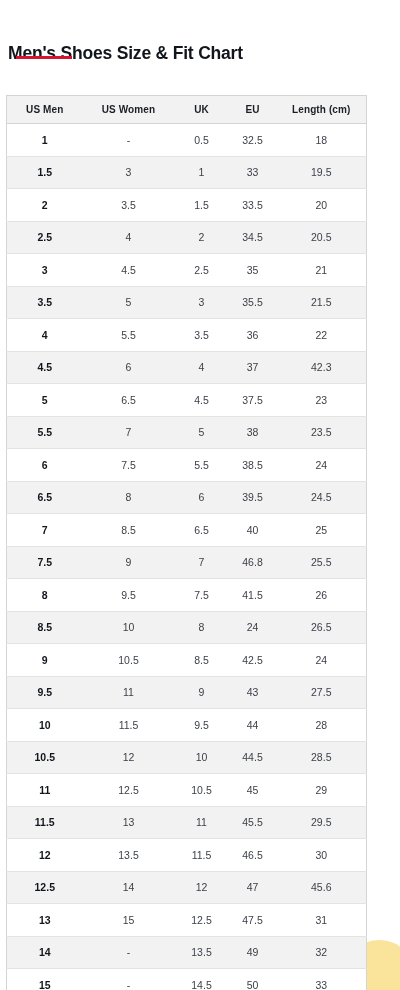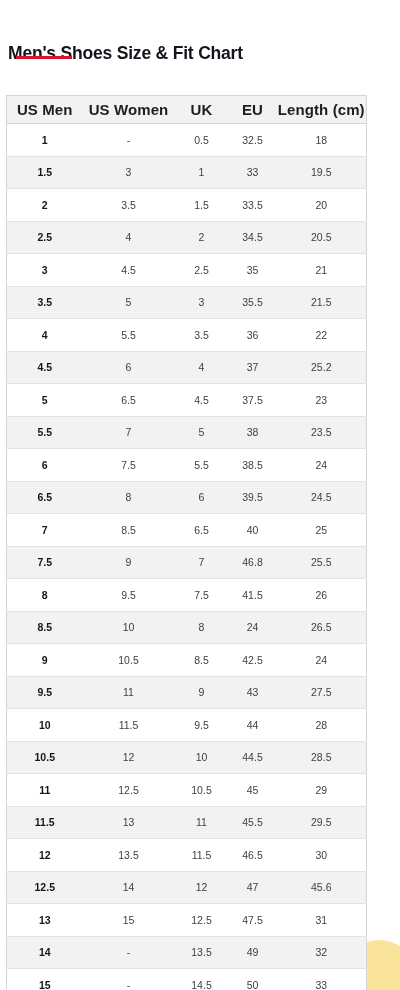--- a/index.html
+++ b/index.html
@@ -72,21 +72,21 @@
     background: #ffffff;
   }
   table.size-table col.c-usmen   { width: 76px; }
   table.size-table col.c-uswomen { width: 92px; }
   table.size-table col.c-uk      { width: 54px; }
   table.size-table col.c-eu      { width: 48px; }
   table.size-table col.c-length  { width: 90px; }
 
   table.size-table thead th {
     background: #f2f2f2;
-    font-size: 15px;
+    font-size: 10px;
     font-weight: bold;
     color: #1b1f24;
     height: 27px;
     padding: 0;
     text-align: center;
     border-bottom: 1px solid #d4d4d4;
     letter-spacing: 0.1px;
     white-space: nowrap;
   }
   table.size-table tbody td {
@@ -182,21 +182,21 @@
           <td class="col-uswomen">5.5</td>
           <td class="col-uk">3.5</td>
           <td class="col-eu">36</td>
           <td class="col-length">22</td>
         </tr>
         <tr class="even">
           <td class="col-usmen">4.5</td>
           <td class="col-uswomen">6</td>
           <td class="col-uk">4</td>
           <td class="col-eu">37</td>
-          <td class="col-length">25.2</td>
+          <td class="col-length">42.3</td>
         </tr>
         <tr class="odd">
           <td class="col-usmen">5</td>
           <td class="col-uswomen">6.5</td>
           <td class="col-uk">4.5</td>
           <td class="col-eu">37.5</td>
           <td class="col-length">23</td>
         </tr>
         <tr class="even">
           <td class="col-usmen">5.5</td>

